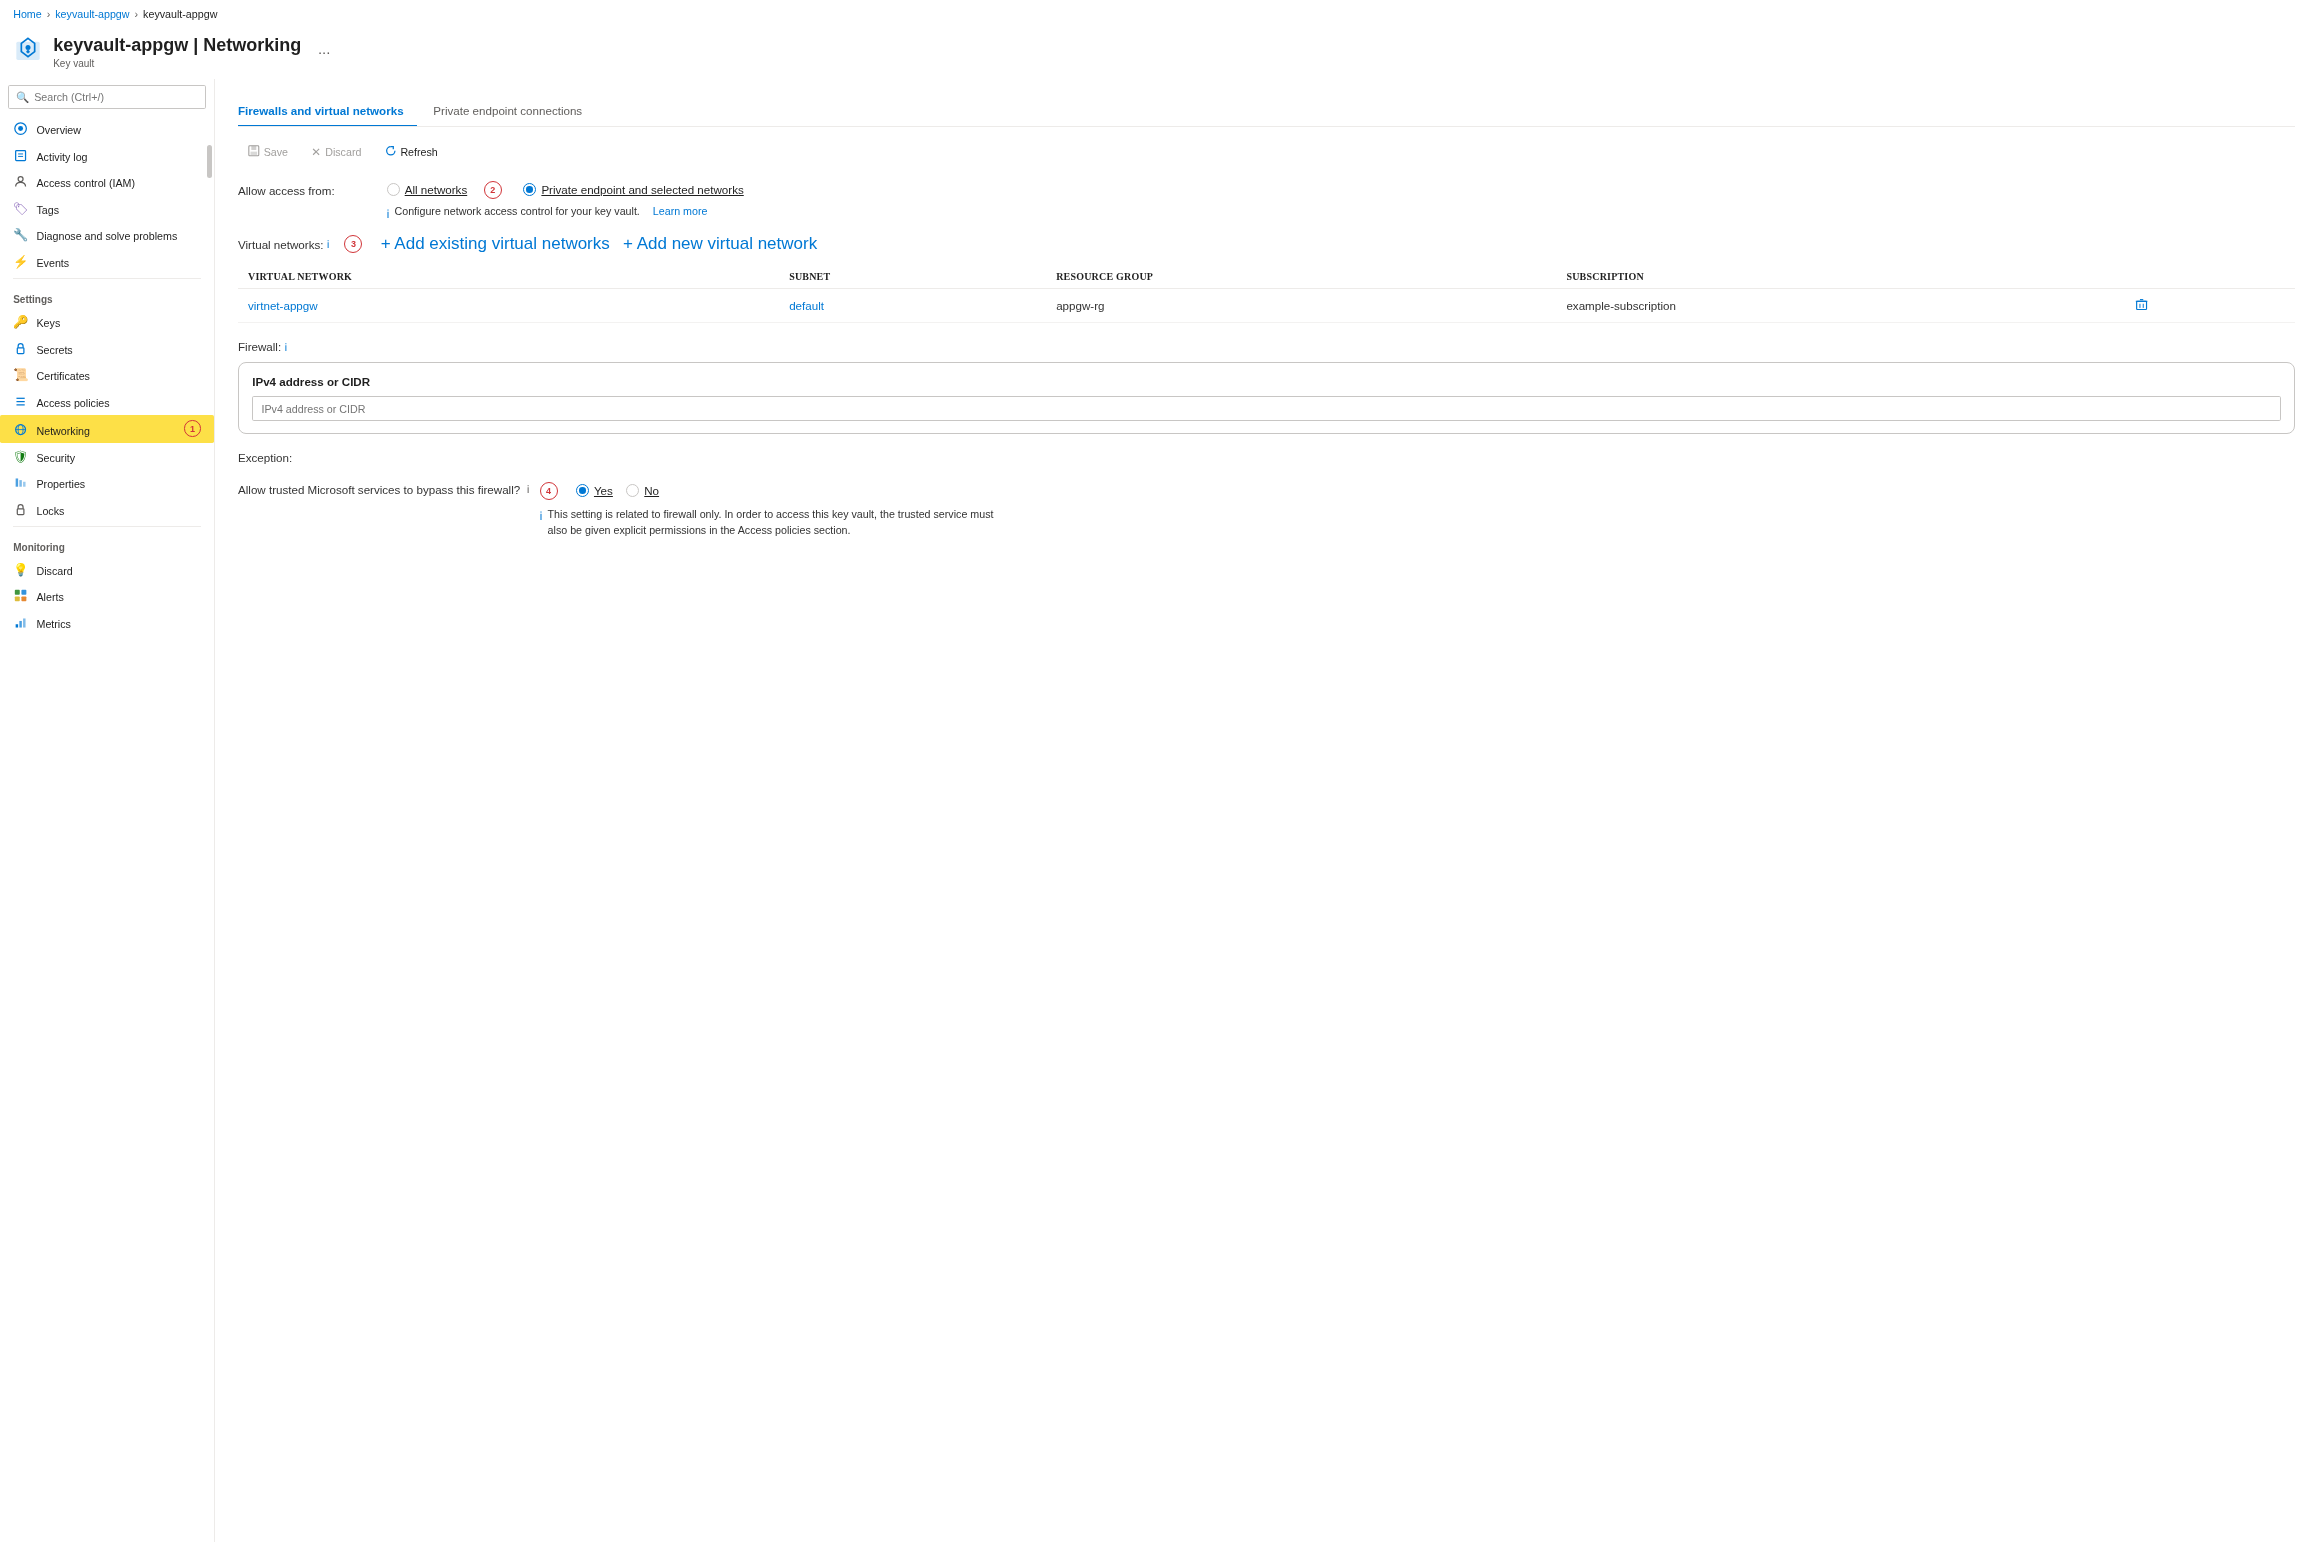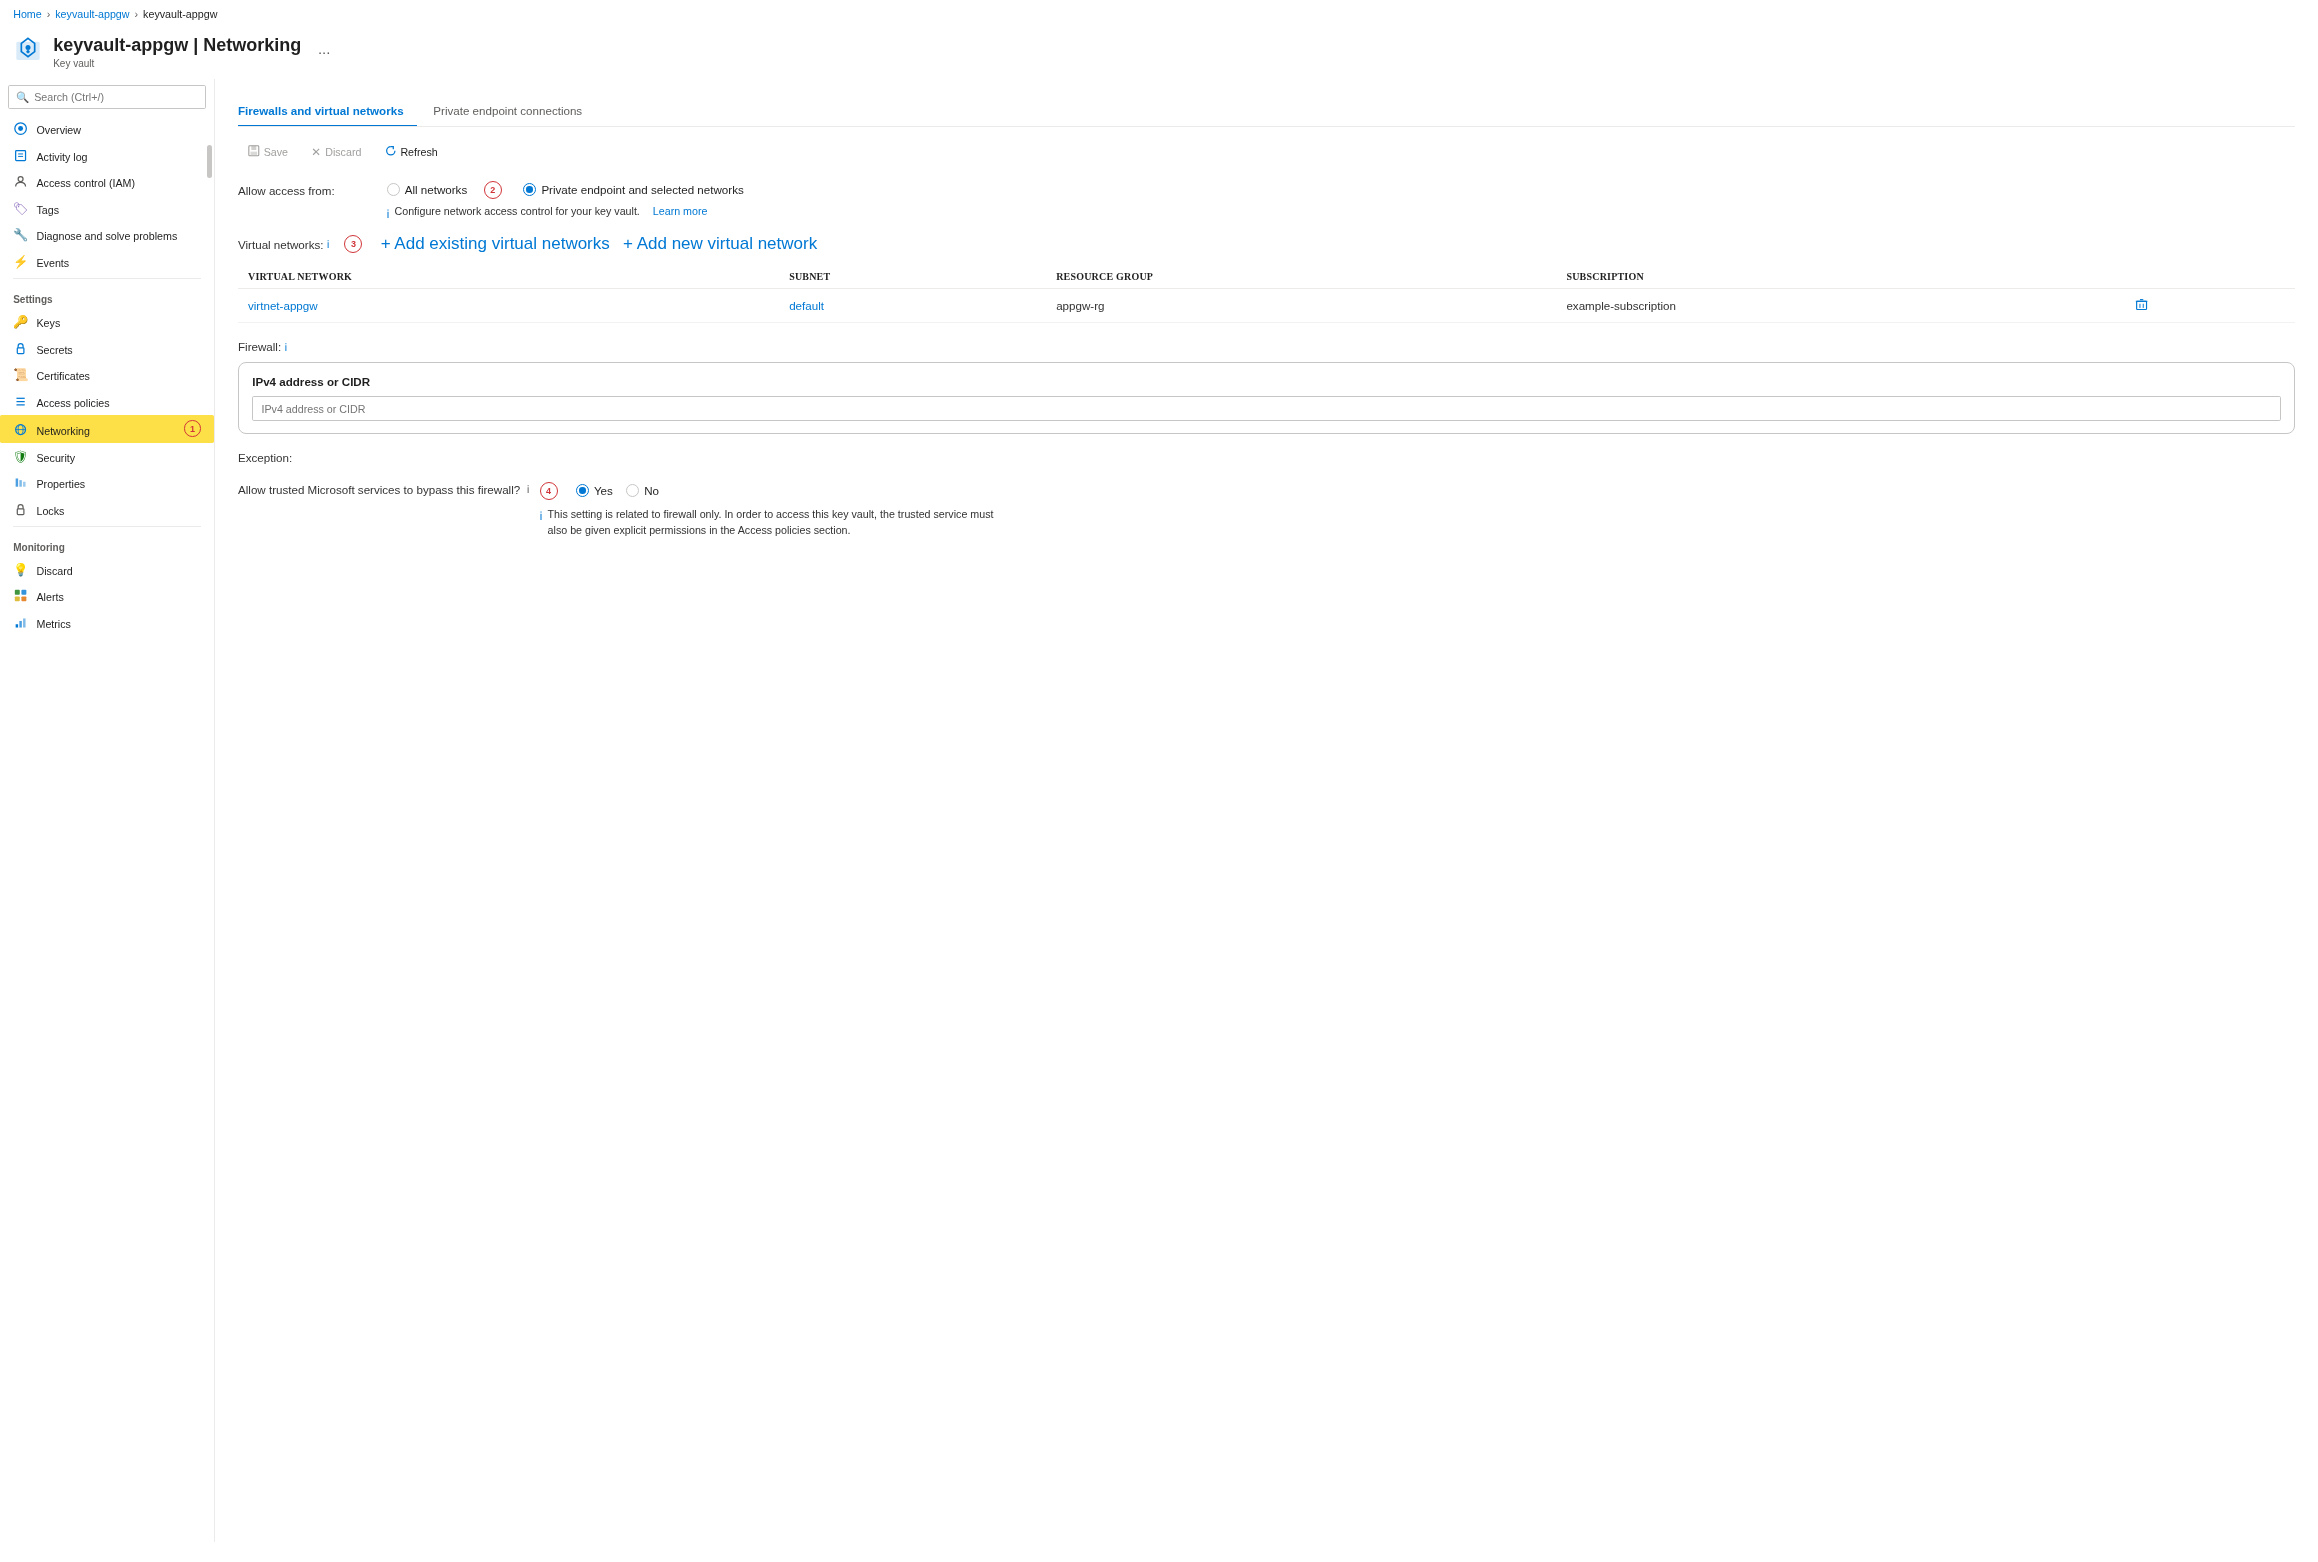--- a/index.html
+++ b/index.html
@@ -213,21 +213,21 @@
     }
     .radio-circle.checked {
       border: 1.7px solid #0078d4;
     }
     .radio-circle.checked::after {
       content: '';
       width: 6.6px; height: 6.6px;
       border-radius: 50%;
       background: #0078d4;
     }
-    .radio-label { font-size: 11.6px; color: #1f1f1f; }
+    .radio-label { font-size: 11.6px; color: #1f1f1f; text-decoration: underline; }
 
     
     .info-note {
       display: flex;
       align-items: flex-start;
       gap: 5px;
       font-size: 10.7px;
       color: #333;
     }
     .info-icon {

